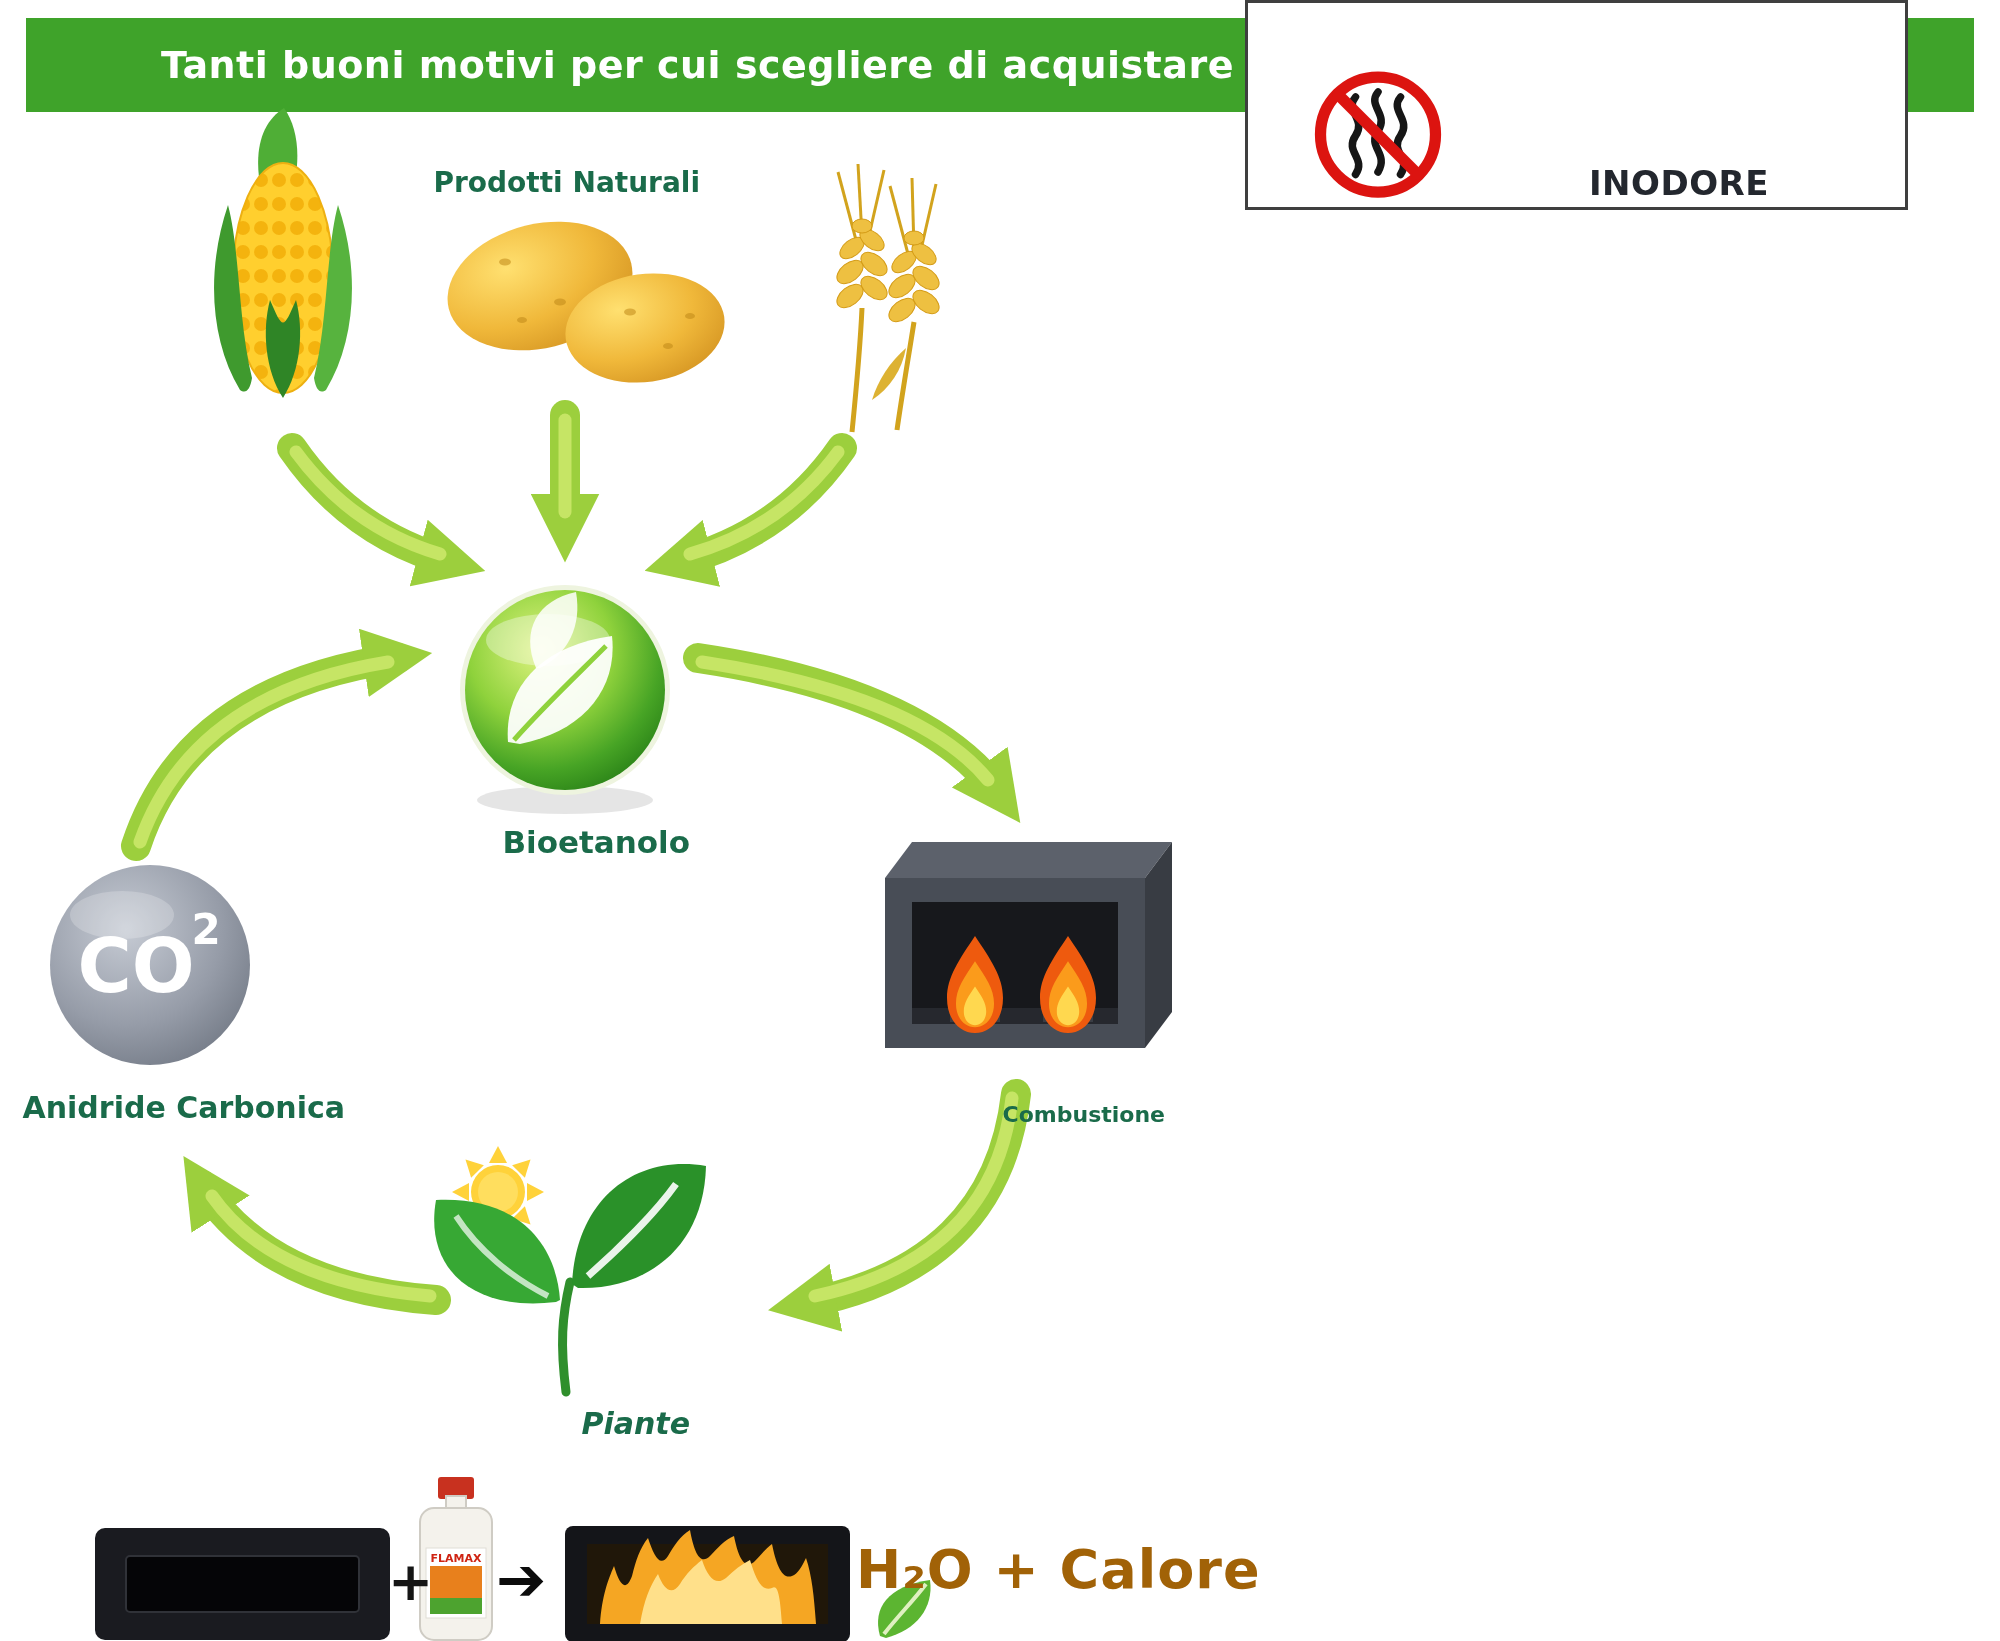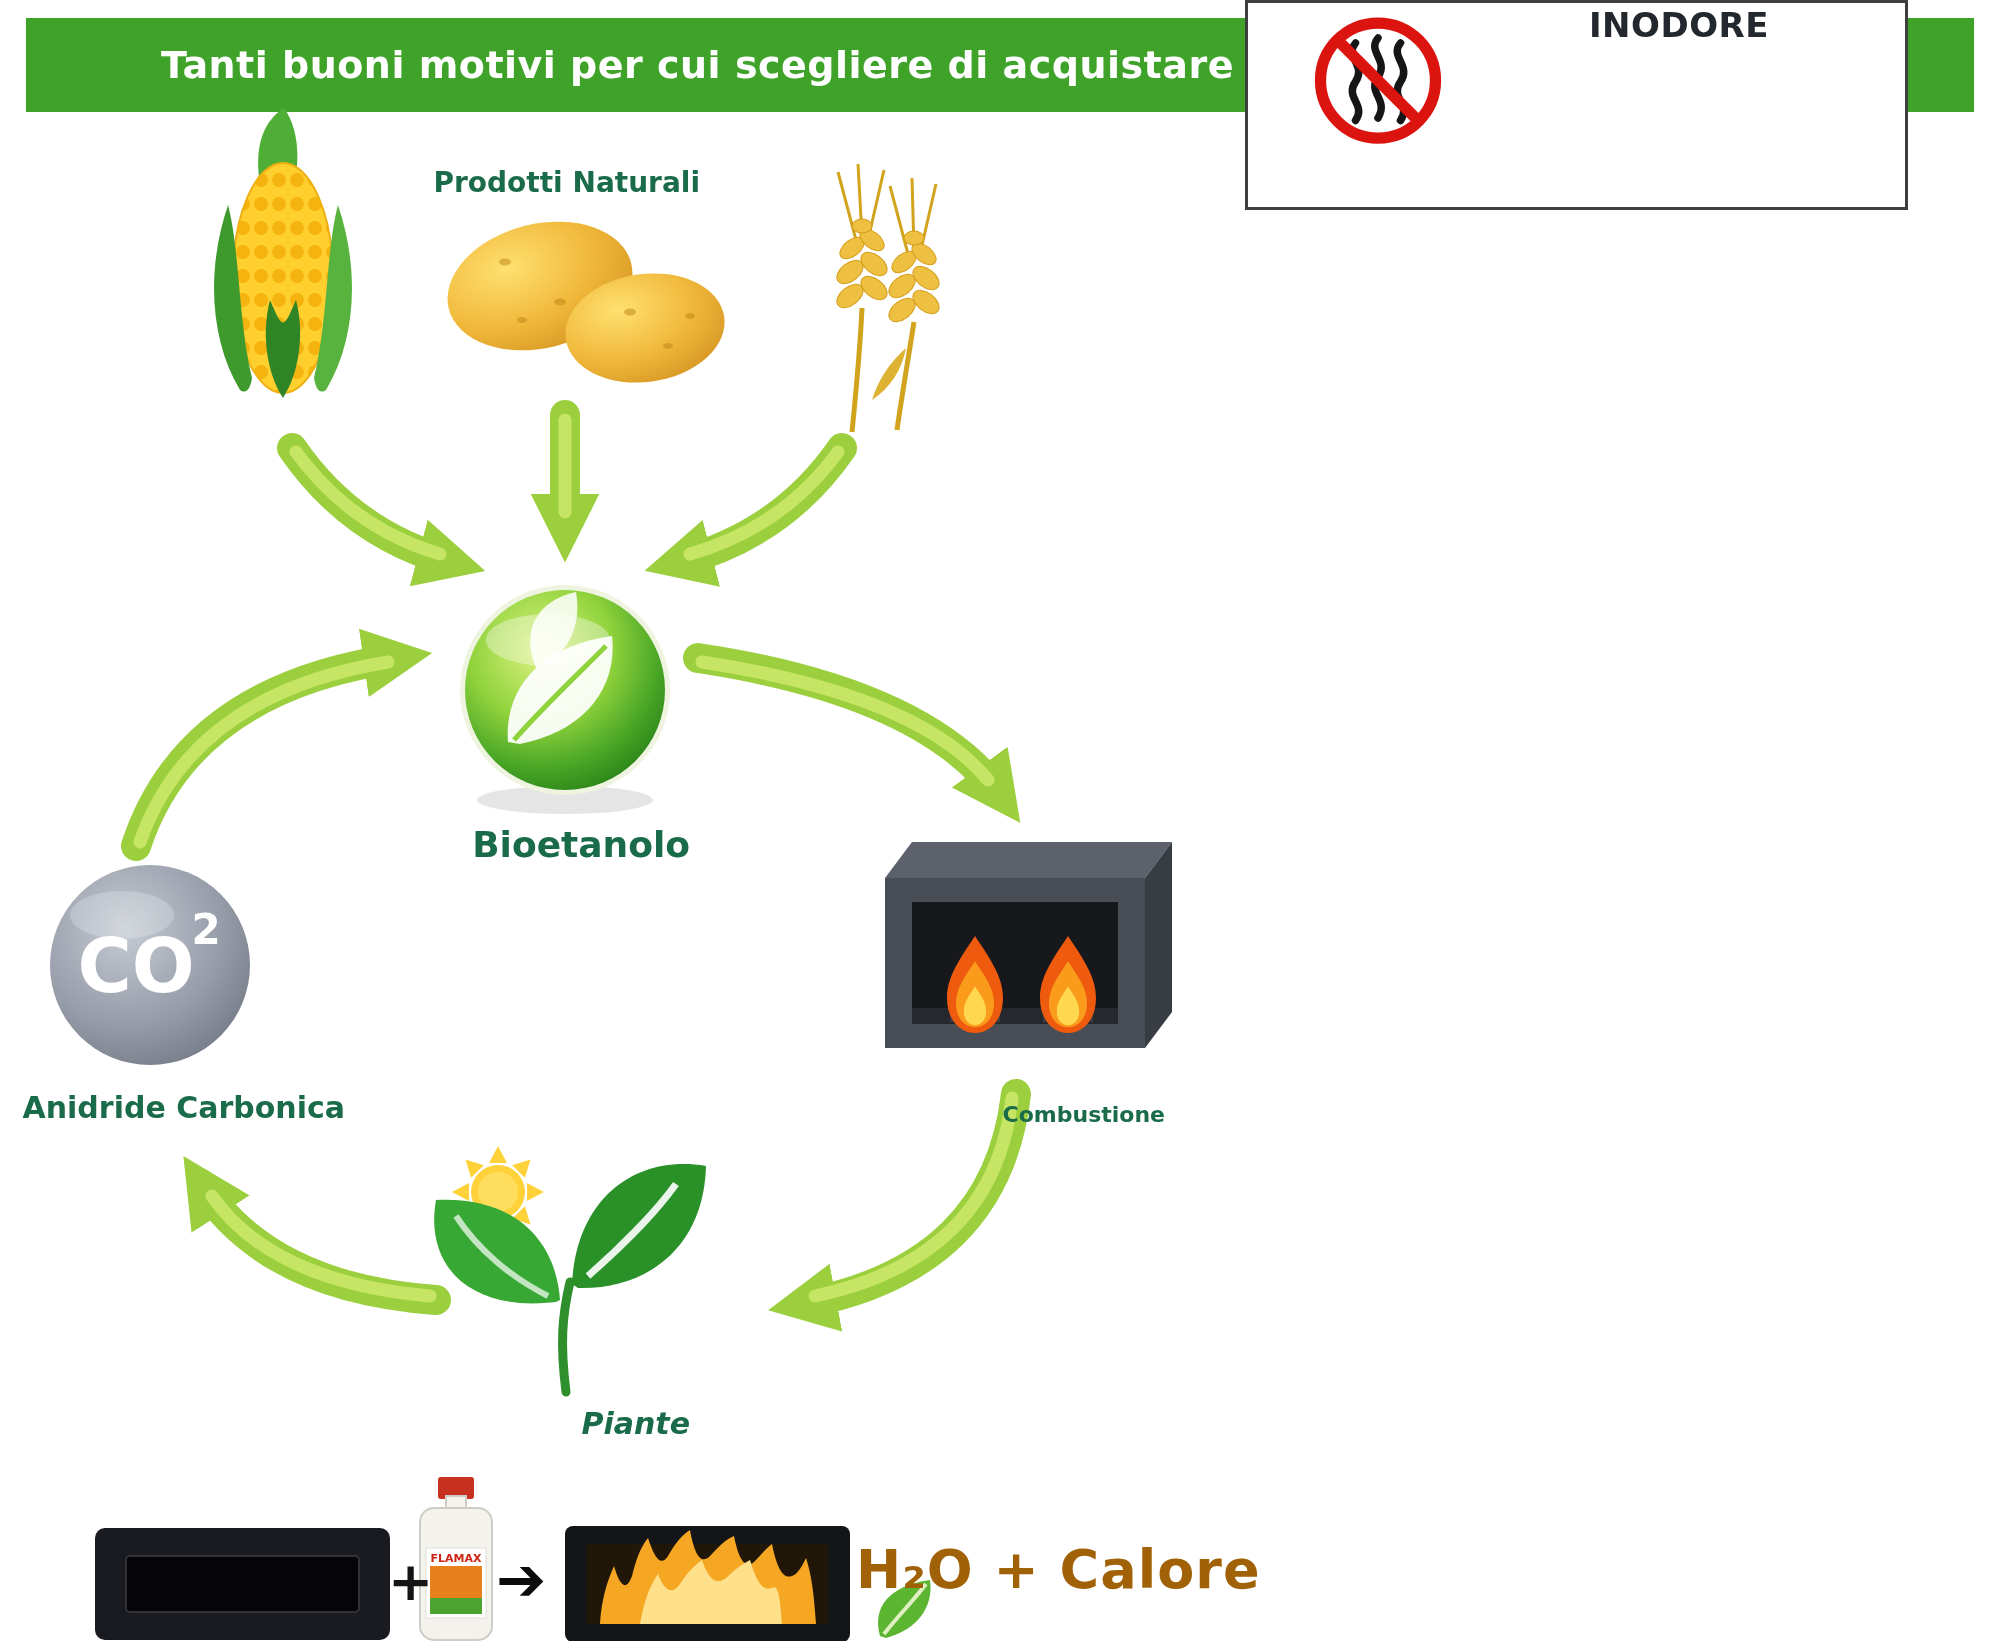--- a/index.html
+++ b/index.html
@@ -11,34 +11,34 @@
   .banner { position:absolute; left:26px; top:18px; width:1948px; height:94px;
             background:#3fa32a; display:flex; align-items:center; justify-content:center; }
   .banner h1 { color:#fff; font-size:38px; font-weight:bold; letter-spacing:.5px; white-space:nowrap; }
 
   
   .art { position:absolute; left:0; top:0; }
 
   
   .diag-label { position:absolute; color:#1a6b4a; font-weight:bold; text-align:right;margin-top:8px; }
   .lbl-prodotti    { left:430px;  top:158px;  width:270px; font-size:28px; }
-  .lbl-bioetanolo  { left:440px;  top:816px;  width:250px; font-size:36px; }
+  .lbl-bioetanolo  { left:440px;  top:816px;  width:250px; font-size:31px; }
   .lbl-combustione { left:885px;  top:1094px; width:280px; font-size:22px; }
   .lbl-piante      { left:440px;  top:1398px; width:250px; font-size:30px;font-style:italic; }
   .lbl-anidride    { left:-5px;   top:1082px; width:350px; font-size:30px; }
 
   
   .plus-sign   { position:absolute; left:388px; top:1550px; font-size:54px; font-weight:bold; color:#151515; }
   .black-arrow { position:absolute; left:496px; top:1544px; font-size:60px; font-weight:bold; color:#0c0c0c; }
   .h2o-result  { position:absolute; left:856px; top:1538px; font-size:54px; font-weight:bold;
                  color:#a16207; white-space:nowrap; letter-spacing:1px; }
 
   
   .benefit { position:absolute; left:1245px; width:663px; height:210px; background:#fff;
-             border:3px solid #3f3f3f; display:flex; align-items:flex-start; }
+             border:3px solid #3f3f3f; display:flex; align-items:flex-end; }
   .benefit:nth-of-type(1) { top:290px; }
   .benefit:nth-of-type(2) { top:530px; }
   .benefit:nth-of-type(3) { top:768px; }
   .benefit:nth-of-type(4) { top:1008px; }
   .benefit:nth-of-type(5) { top:1248px; }
   .b-icon  { flex:0 0 auto; margin-left:55px; width:150px; height:150px; }
   .b-label { flex:1; text-align:center; font-size:34px; font-weight:bold; color:#23272e;
              line-height:1.35; padding:0 34px; letter-spacing:.5px; }
 
   

